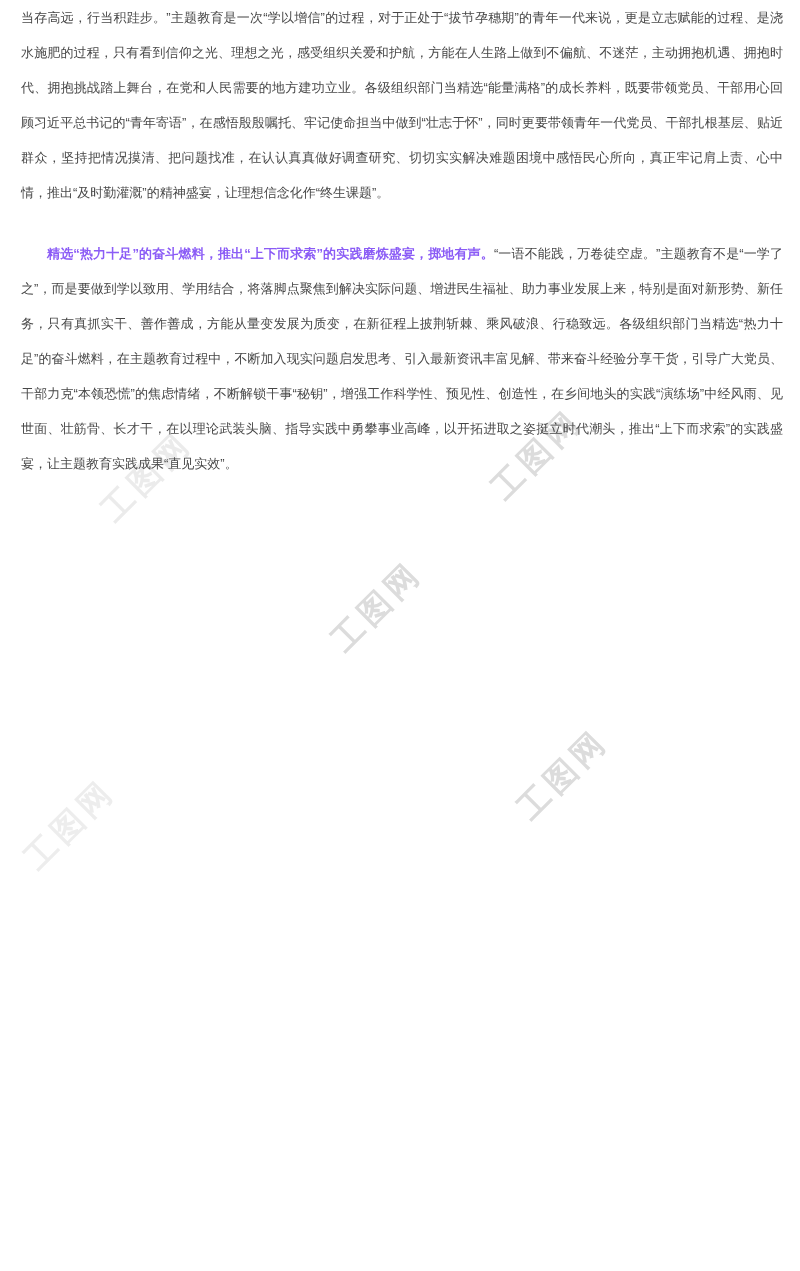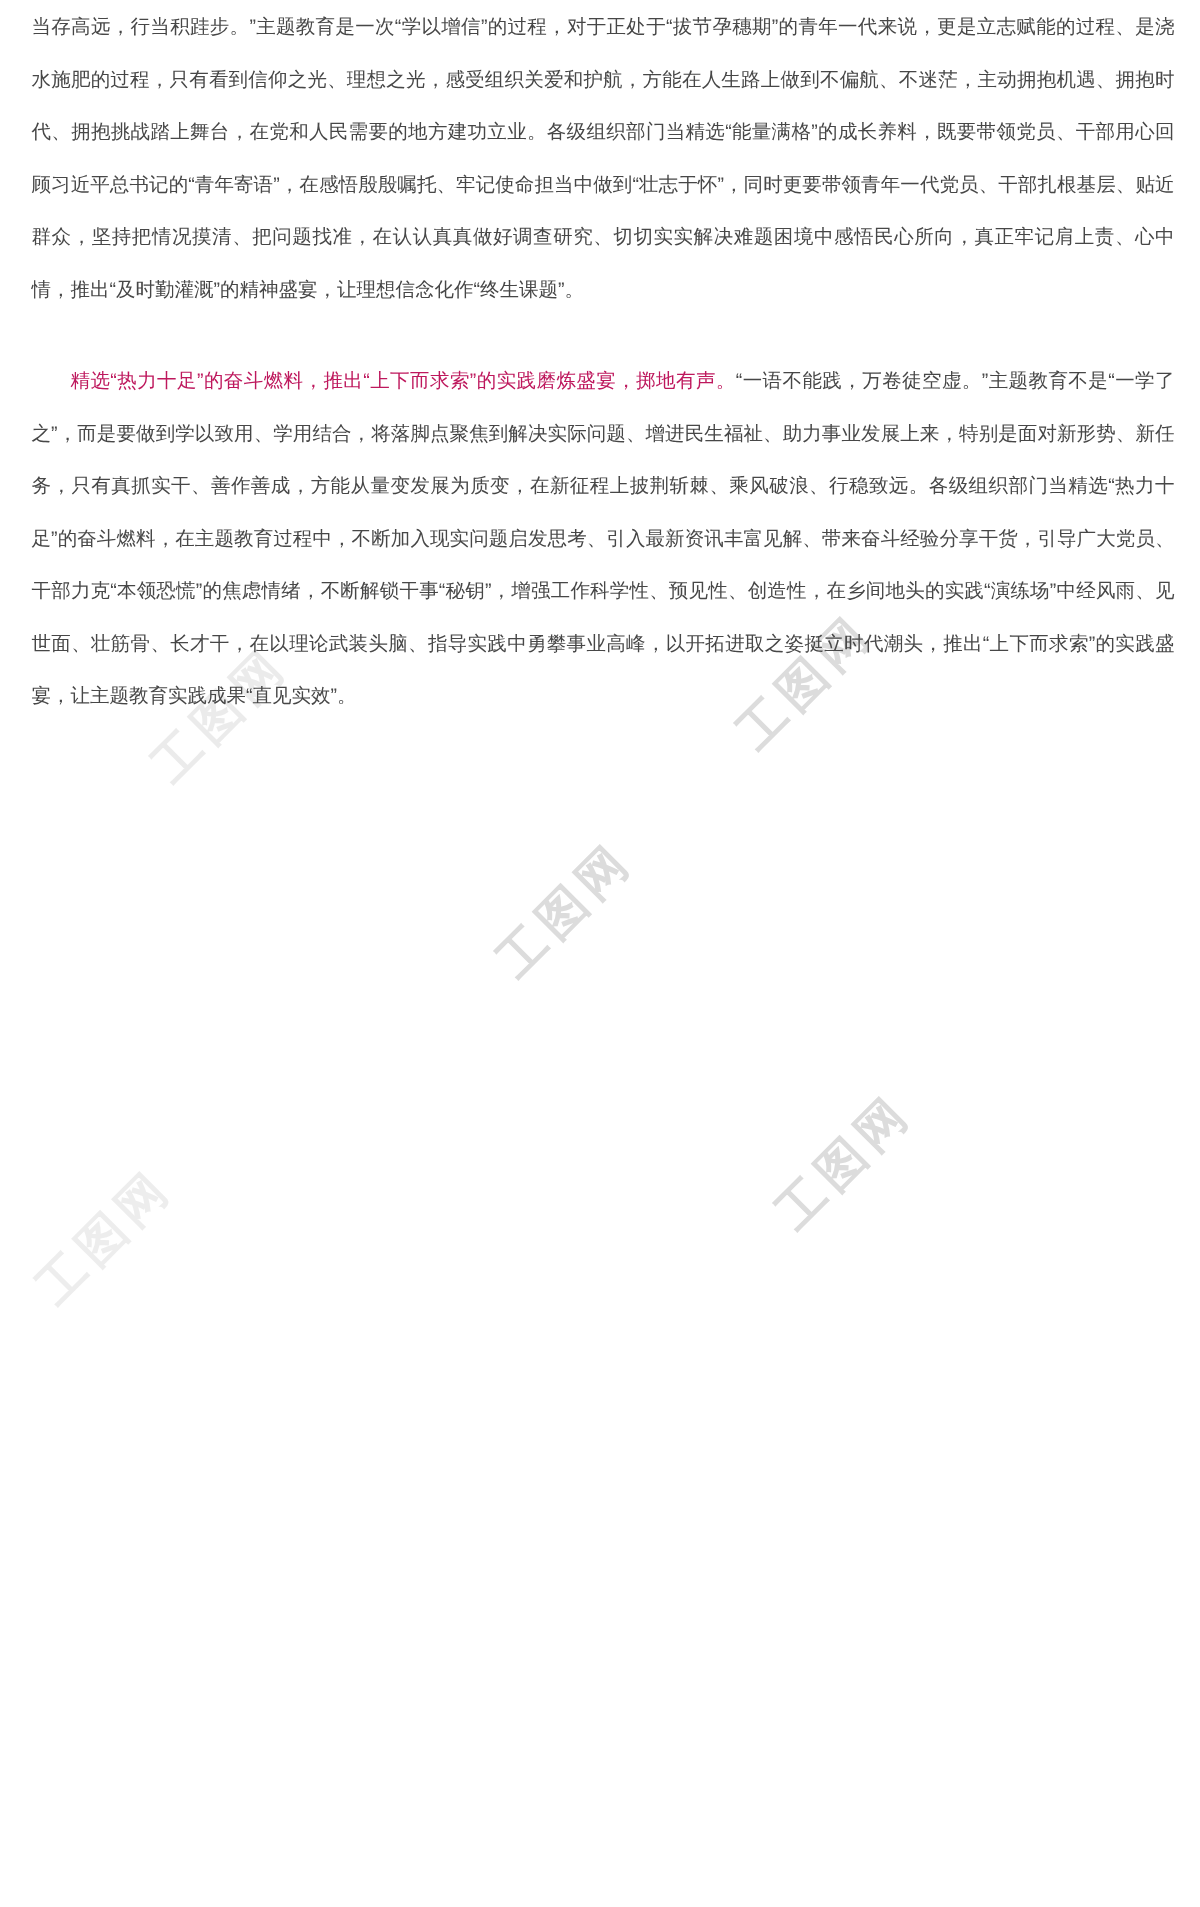--- a/index.html
+++ b/index.html
@@ -29,22 +29,22 @@
     text-align: justify;
     color: #474747;
     word-break: break-all;
   }
   p.para.indent {
     text-indent: 2em;
     margin-top: 26px;
   }
   .seg { font-weight: normal; }
   .seg.bold-lead {
-    font-weight: normal;
-    color: #be185d;
+    font-weight: bold;
+    color: #8b5cf6;
   }
   .watermark-layer {
     position: absolute;
     left: 0; top: 0; right: 0; bottom: 0;
     z-index: 1;
     pointer-events: none;
   }
   .watermark {
     position: absolute;
     transform: translate(-50%, -50%) rotate(-45deg);

